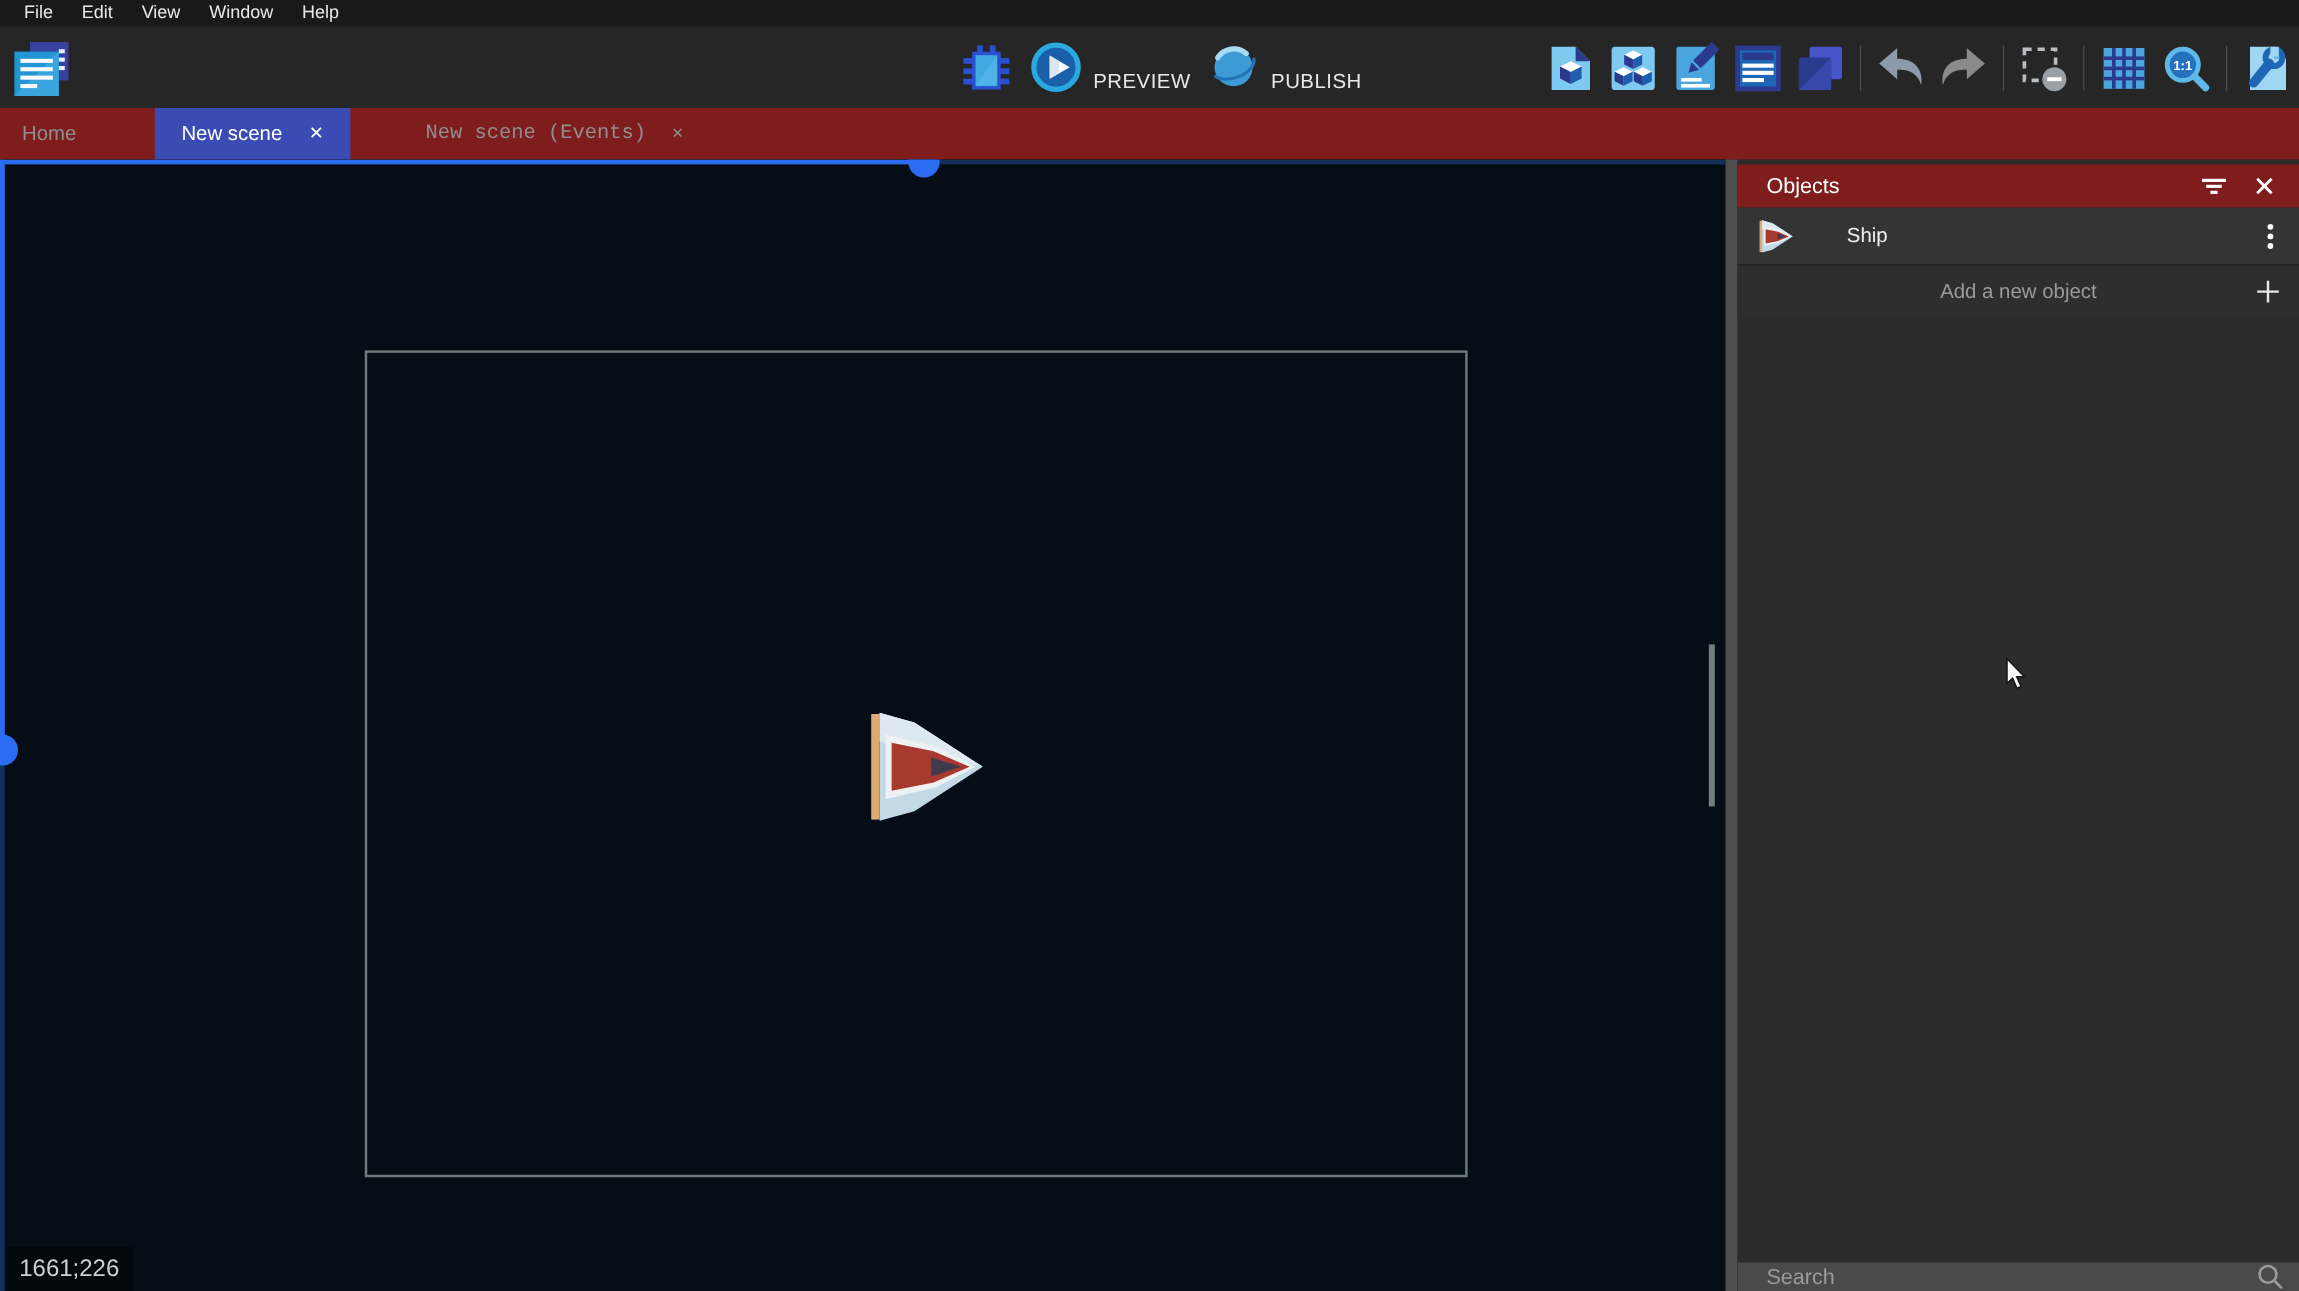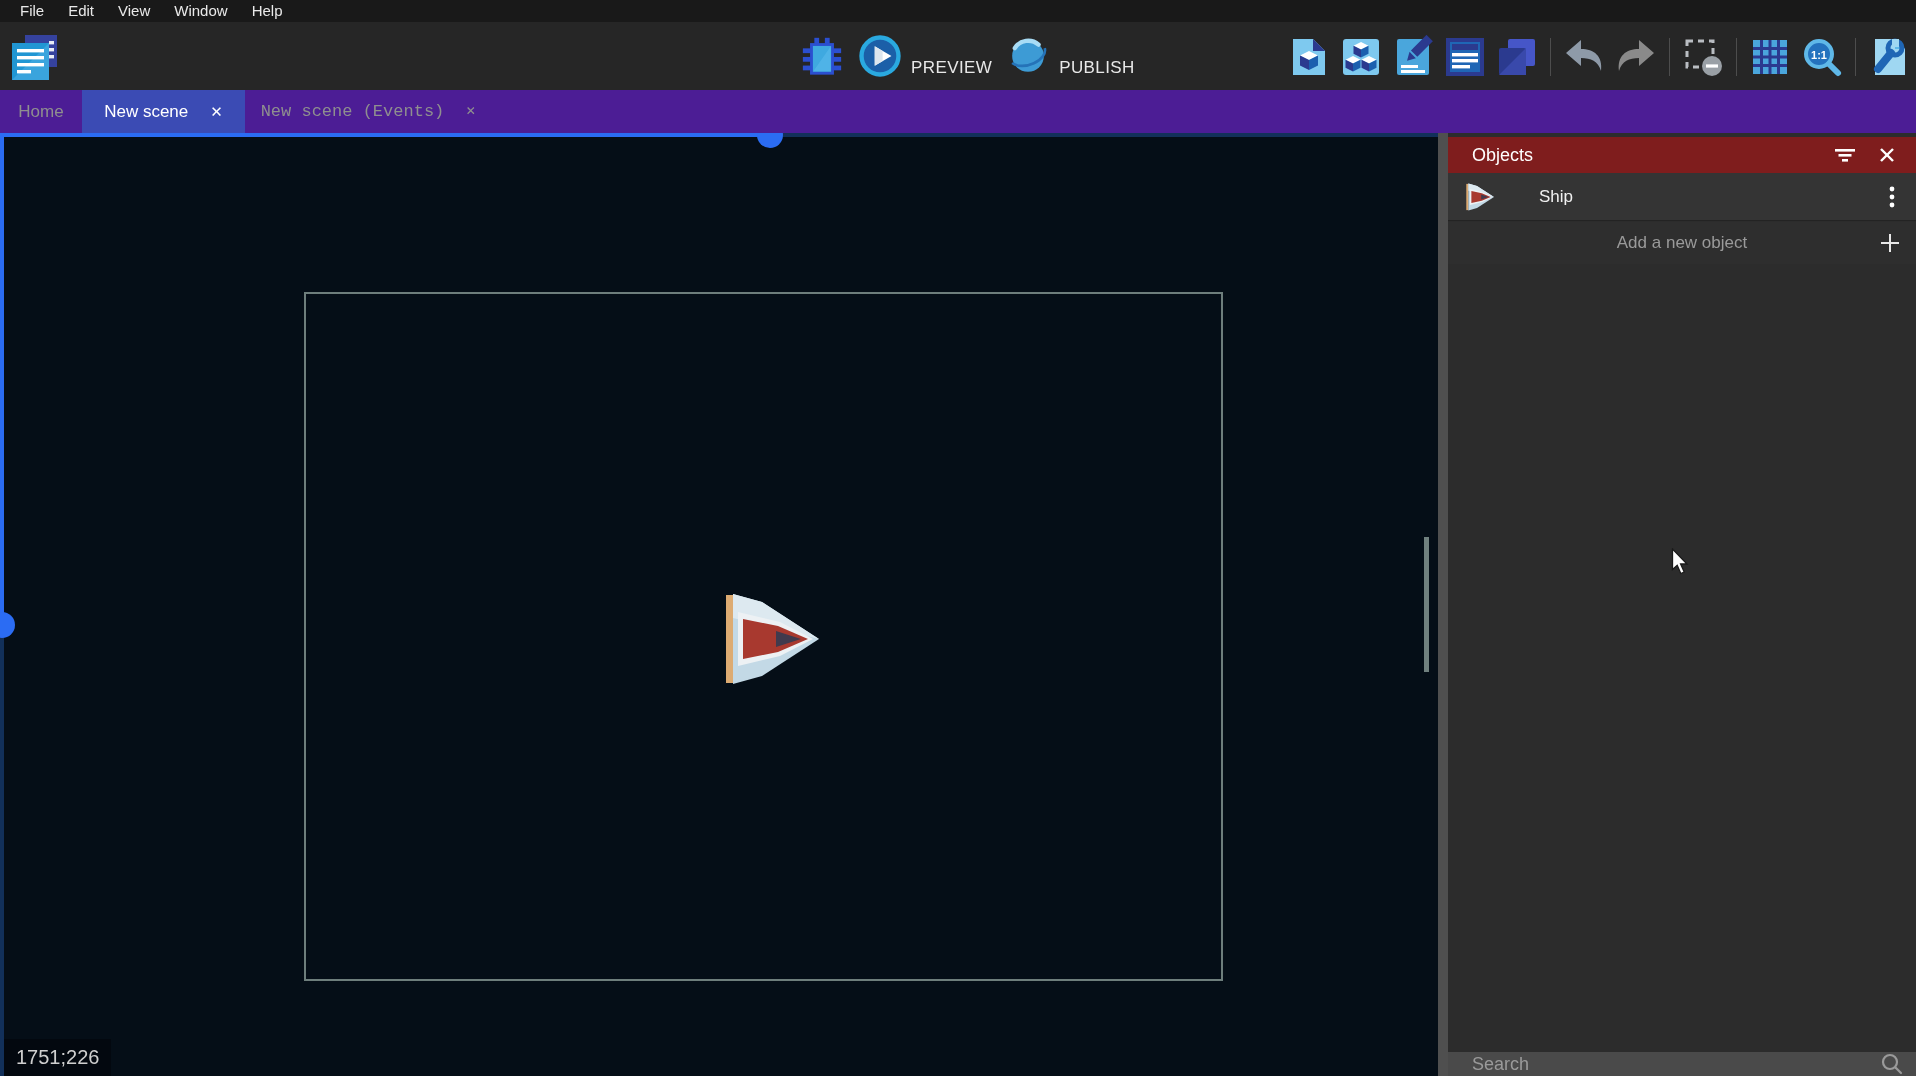--- a/index.html
+++ b/index.html
@@ -18,21 +18,21 @@
   
   .toolbar{position:absolute;top:22px;left:0;right:0;height:68px;background:#262626;}
   .logo-btn{position:absolute;left:8px;top:10px;width:52px;height:52px;}
   .center-tools{position:absolute;left:800px;top:8px;height:52px;display:flex;align-items:center;gap:14px;}
   .tool-group{display:flex;align-items:flex-end;gap:9px;}
   .tool-label{color:#e8e8e8;font-size:17px;letter-spacing:.4px;}
   .right-tools{position:absolute;right:5px;top:9px;height:52px;display:flex;align-items:center;gap:8px;}
   .ticon{width:44px;height:44px;display:block;}
   .tdivider{width:1px;height:38px;background:#4d4d4d;margin:0 3px;}
   
-  .tabstrip{position:absolute;top:90px;left:0;right:0;height:43px;background:#4c1d95;display:flex;}
+  .tabstrip{position:absolute;top:90px;left:0;right:0;height:43px;background:#7f1d1d;display:flex;gap:47px;}
   .tab{display:flex;align-items:center;justify-content:center;gap:22px;font-size:17px;color:#8f8f8f;height:43px;}
   .tab-home{width:82px;}
   .tab-active{width:163px;background:#3b4bb4;color:#fff;}
   .tab-events{width:246px;font-family:Liberation Mono, monospace;}
   .tab-x{font-size:15px;line-height:1;}
   
   .canvas{position:absolute;top:133px;left:0;width:1438px;height:943px;background:#050e17;overflow:hidden;}
   .hline-bright{position:absolute;left:0;top:0;width:760px;height:4px;background:#2b6cf3;}
   .hline-dark{position:absolute;left:760px;top:0;width:678px;height:4px;background:#12305a;}
   .hthumb{position:absolute;left:757px;top:-11px;width:26px;height:26px;border-radius:50%;background:#2b6cf3;}
@@ -297,21 +297,21 @@
   </svg>
 
   <div class="hline-bright"></div>
   <div class="hline-dark"></div>
   <div class="hthumb"></div>
   <div class="vline-bright"></div>
   <div class="vline-dark"></div>
   <div class="vthumb"></div>
   <div class="right-thumb"></div>
 
-  <div class="coords">1751;226</div>
+  <div class="coords">1661;226</div>
 </div>
 
 <div class="pane-divider"></div>
 
 <div class="panel">
 
   <div class="panel-header">
     <span class="panel-title">Objects</span>
     <svg class="ph-icon" viewBox="0 0 26 26">
       <rect x="3" y="7" width="20" height="2.6" fill="#fff"></rect>

